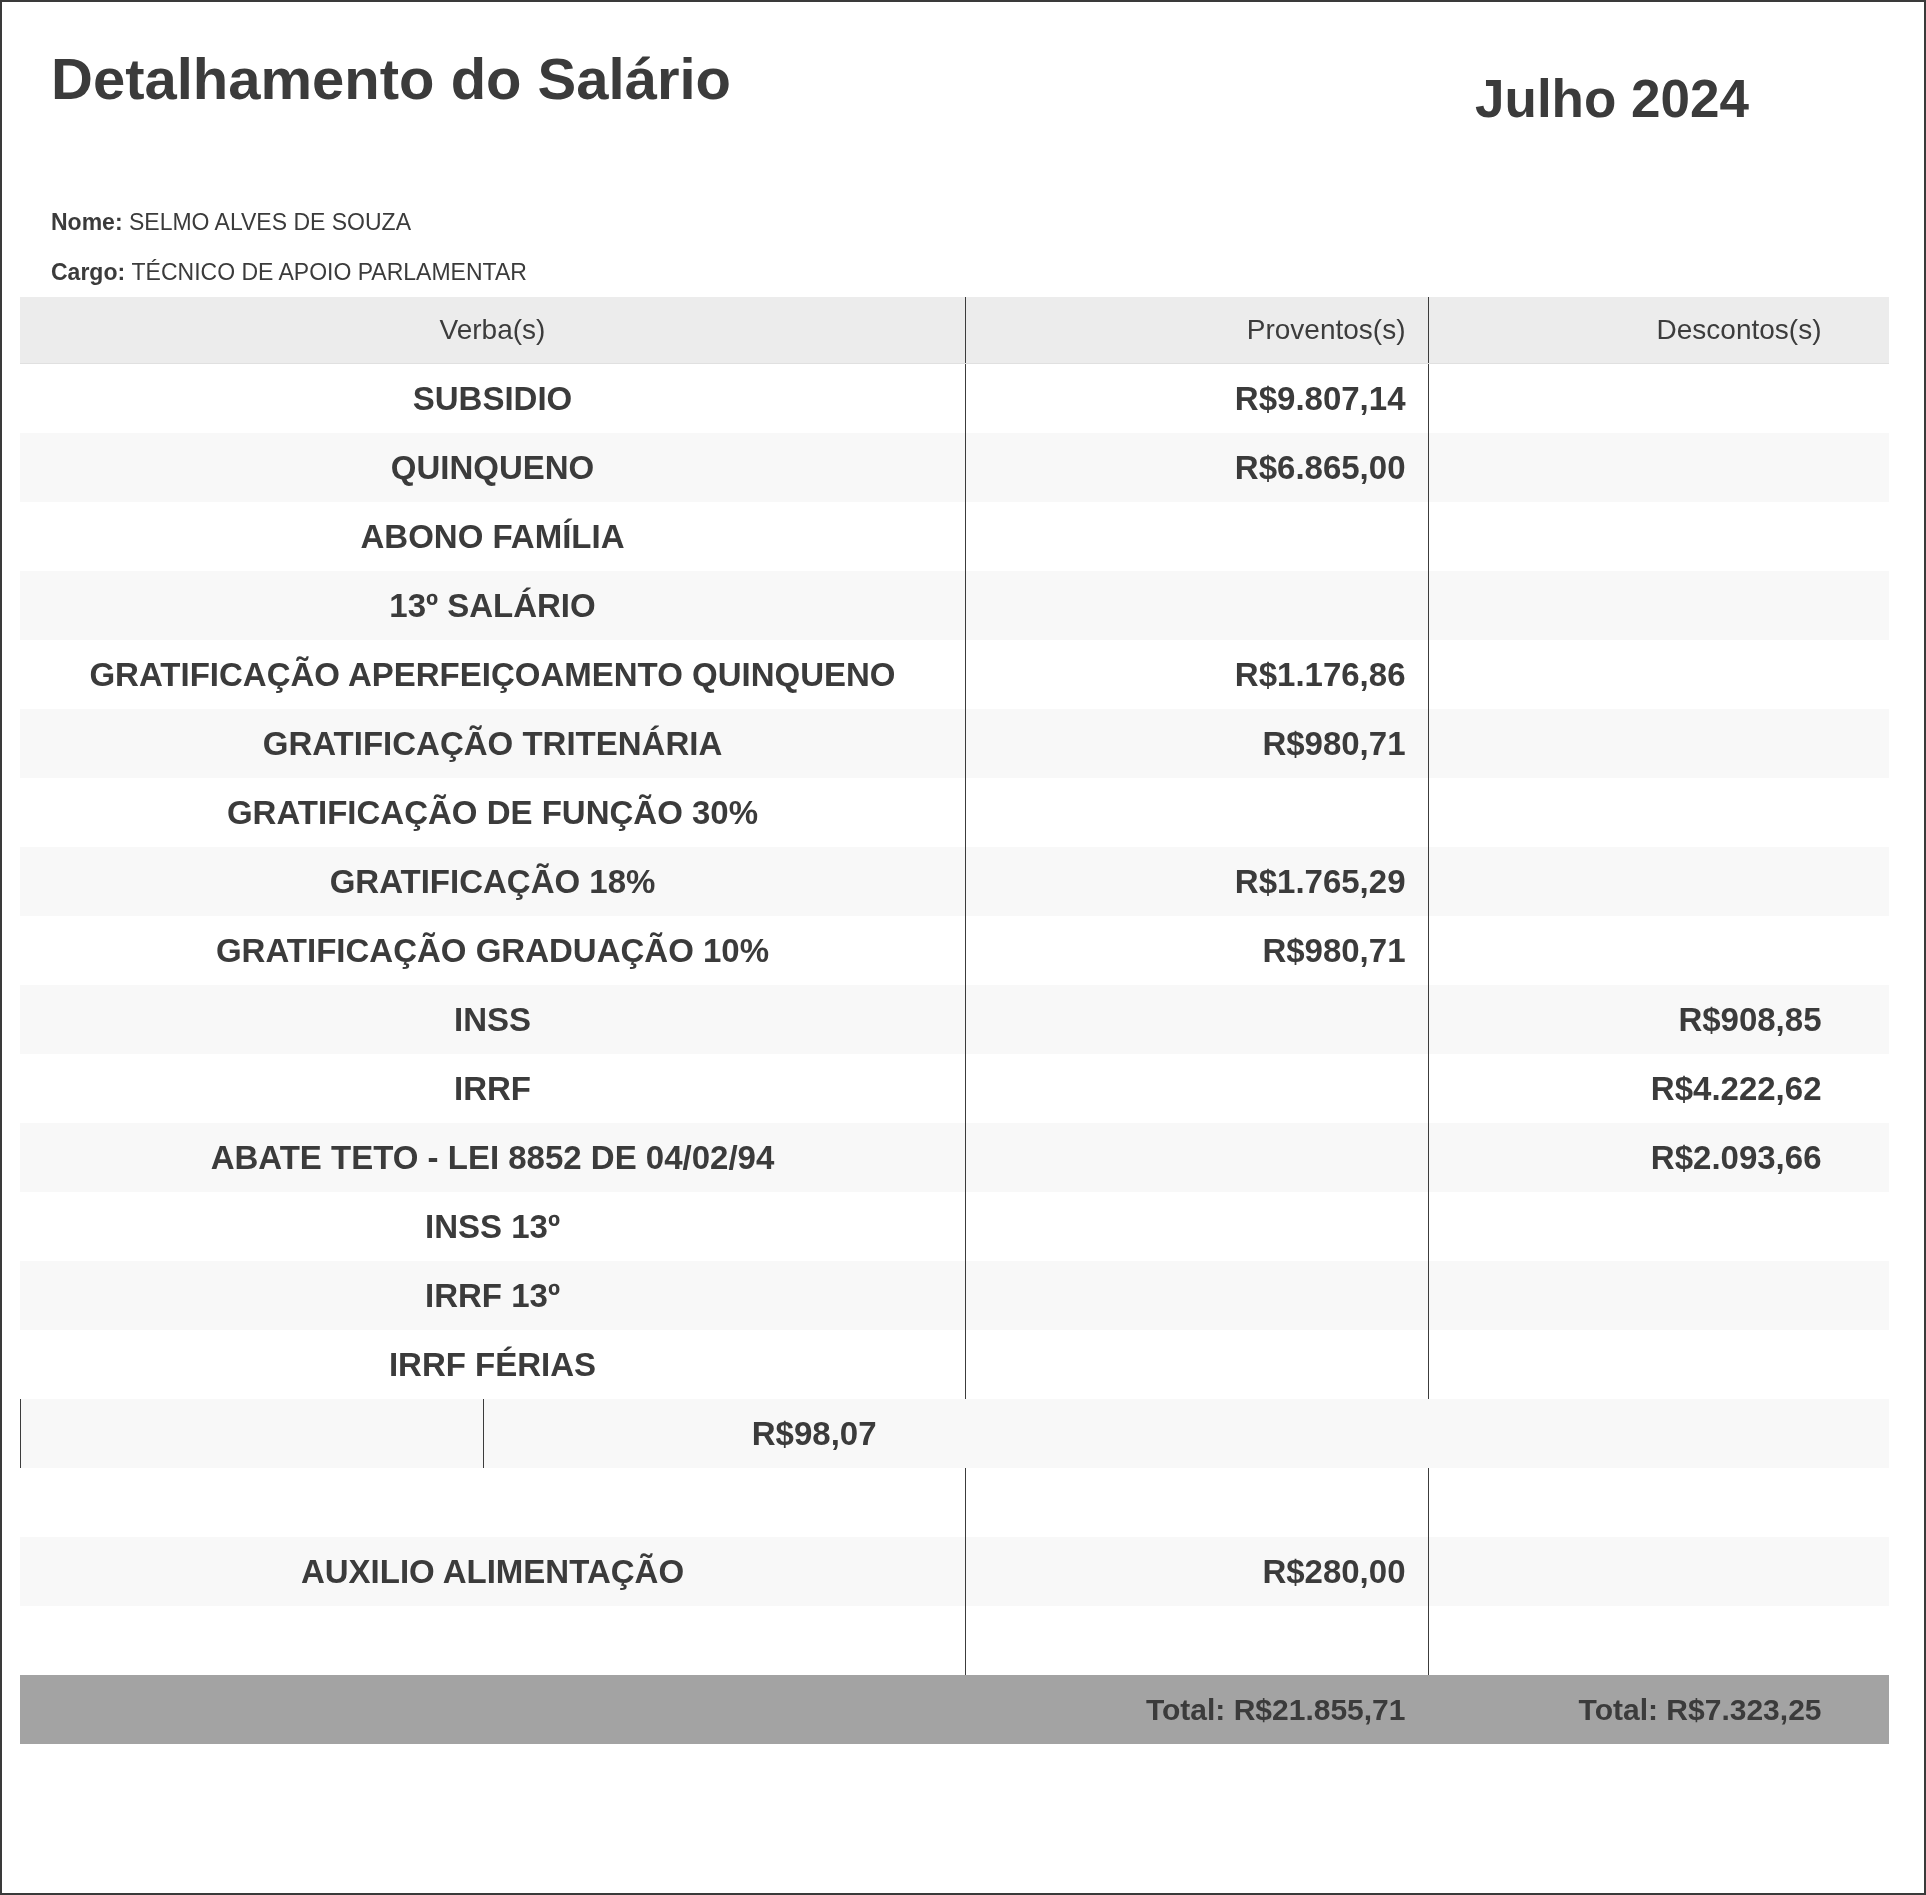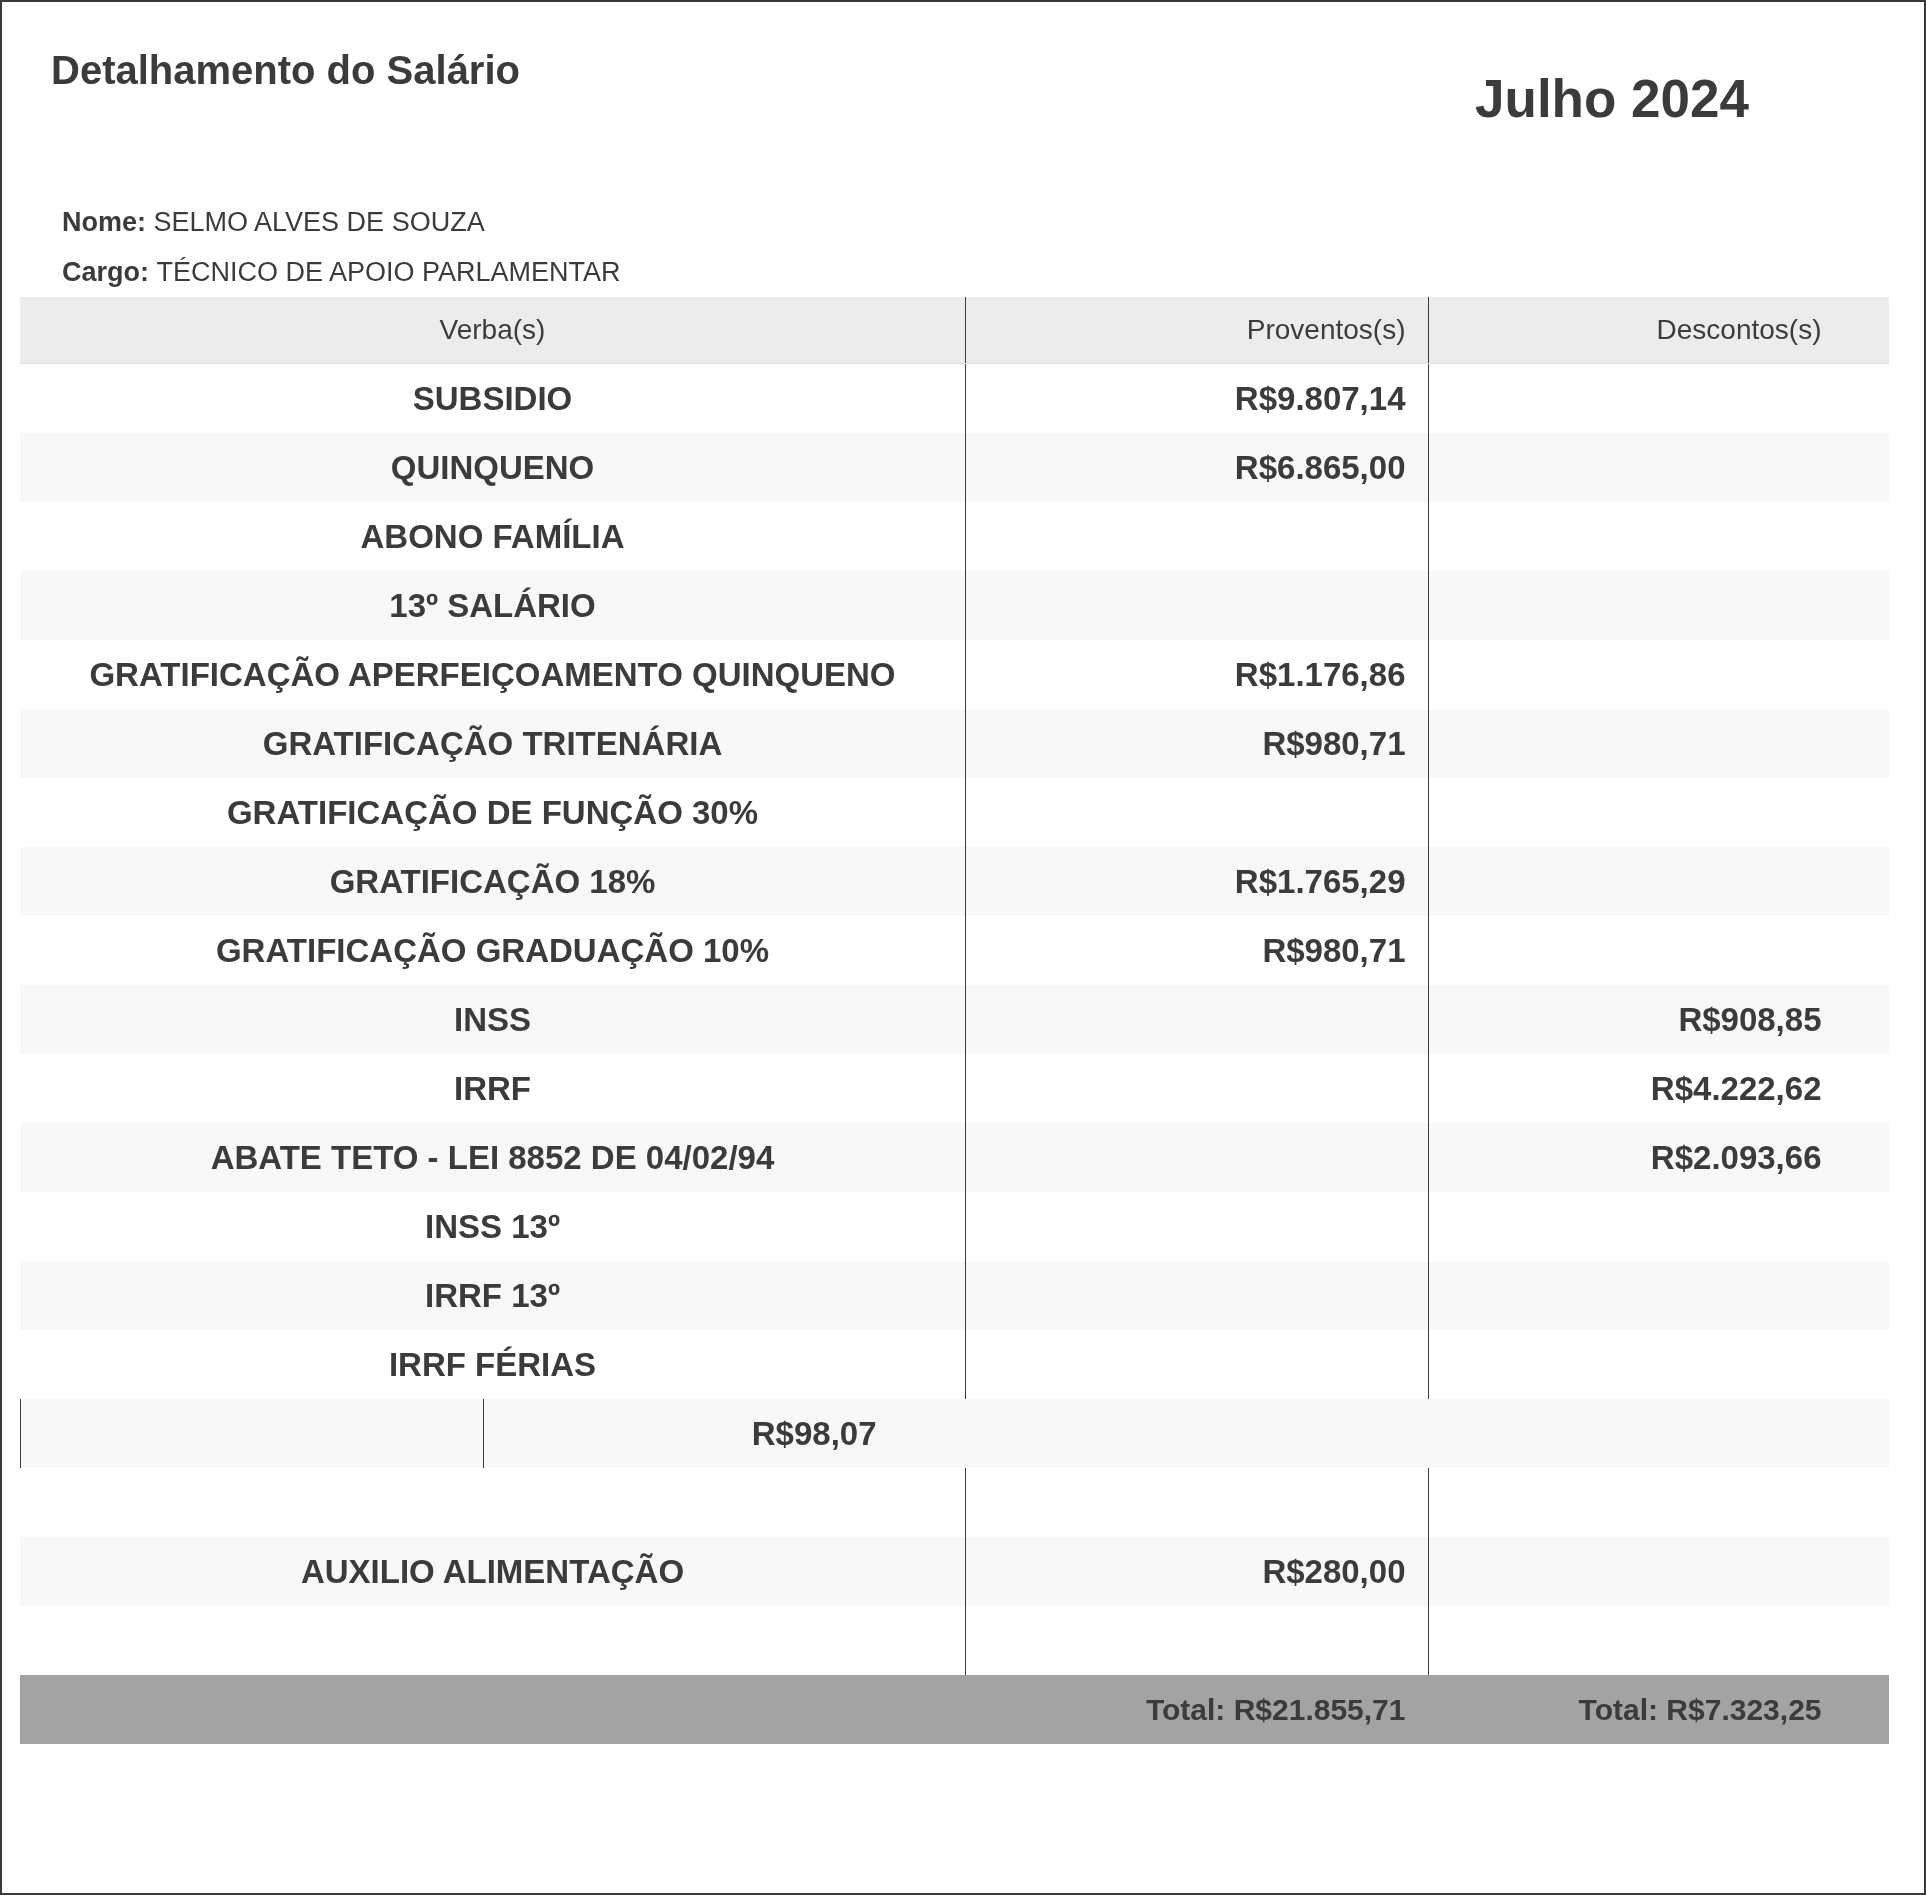--- a/index.html
+++ b/index.html
@@ -13,41 +13,41 @@
     overflow: hidden;
     font-family: "Liberation Sans", "DejaVu Sans", sans-serif;
     color: #3b3b3b;
     -webkit-font-smoothing: antialiased;
   }
 
   .page-title {
     position: absolute;
     left: 49px;
     top: 48px;
-    font-size: 40px;
+    font-size: 58px;
     font-weight: bold;
     line-height: 1;
     white-space: nowrap;
   }
 
   .period {
     position: absolute;
     right: 175px;
     top: 70px;
     font-size: 53px;
     font-weight: bold;
     line-height: 1;
     white-space: nowrap;
   }
 
   .employee {
     position: absolute;
-    left: 60px;
+    left: 49px;
     top: 195px;
-    font-size: 27px;
+    font-size: 23px;
   }
   .employee .line { line-height: 50px; white-space: nowrap; }
   .employee .lbl { font-weight: bold; }
 
   .salary-table {
     position: absolute;
     left: 18px;
     top: 295px;
     width: 1869px;
   }

